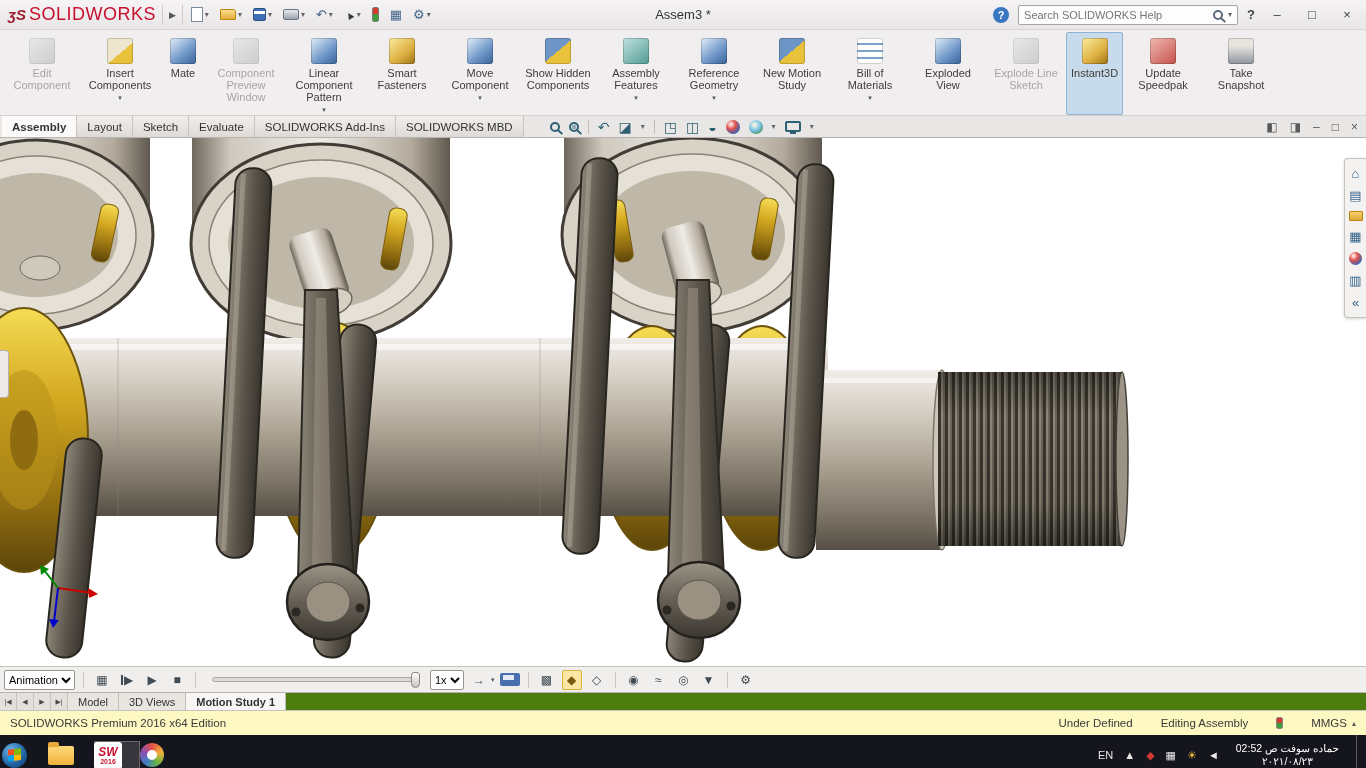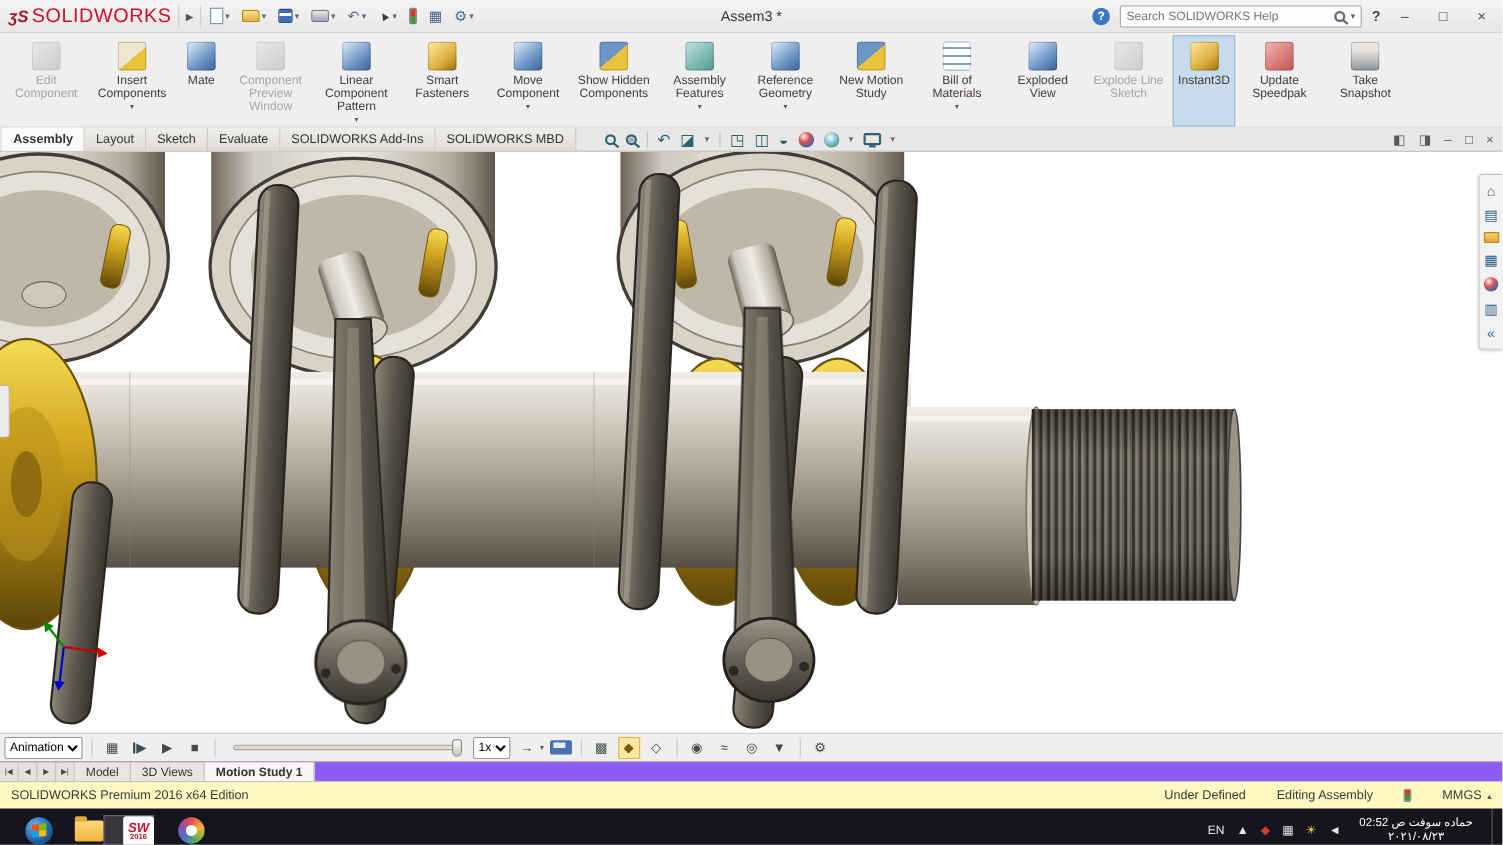--- a/index.html
+++ b/index.html
@@ -82,35 +82,35 @@
   .pfs::before{content:"";width:2px;height:10px;background:#3f4a52;margin-right:1px}
   .mslider{width:205px;height:5px;background:#dddad5;border:1px solid #aaa7a2;border-radius:3px;position:relative;margin:0 8px}
   .mthumb{position:absolute;right:-4px;top:-6px;width:9px;height:16px;background:linear-gradient(#fdfdfd,#c9c6c1);border:1px solid #8a8782;border-radius:4px 4px 6px 6px}
   .keyon{background:#fbe7a3;border:1px solid #dcb23f;color:#7a5a10}
   .savea{width:17px;height:13px;background:#4a6fae;border-radius:2px;position:relative}
   .savea::after{content:"";position:absolute;left:3px;top:2px;width:11px;height:5px;background:#fff;opacity:.85}
   .mb-sep{width:1px;height:16px;background:#c9c6c1;margin:0 3px}
   .mb-caret{font-size:7px;color:#555;margin-left:-3px}
 
   
-  .doctabs{height:18px;display:flex;align-items:stretch;background:#8b5cf6;border-top:1px solid #b7b4af;font-size:11px;flex:none}
+  .doctabs{height:18px;display:flex;align-items:stretch;background:#4d7c0f;border-top:1px solid #b7b4af;font-size:11px;flex:none}
   .dnav{width:17px;display:flex;align-items:center;justify-content:center;color:#4a4a4a;font-size:7px;border-right:1px solid #c5c2bd;background:#e4e1dd}
   .dtab{display:flex;align-items:center;padding:0 10px;border-right:1px solid #c0bdb8;background:#e9e6e2;color:#333}
   .dtab.active{background:#f7f6f4;font-weight:700}
 
   
   .statusbar{height:18px;display:flex;align-items:center;background:#fef9c3;border-top:1px solid #c6c3be;font-size:11.5px;color:#3a3a3a;padding:12px 10px;gap:28px;flex:none}
   .sb-left{margin-right:auto}
   .sb-pin{width:7px;height:12px;background:linear-gradient(#d23b32 50%,#3f9c3a 50%);border-radius:2px;border:1px solid #8a8782}
   .sb-units{display:flex;align-items:center;gap:5px}
   .sb-caret{font-size:8px;color:#555}
 
   
   .taskbar{height:40px;background:#15151d;display:flex;align-items:center;padding-left:2px;flex:none}
-  .tb-btn{width:46px;height:28px;display:flex;align-items:center;justify-content:flex-end}
+  .tb-btn{width:46px;height:28px;display:flex;align-items:center;justify-content:flex-start}
   .tb-btn.active{background:rgba(255,255,255,.14);box-shadow:inset 0 0 0 1px rgba(255,255,255,.25)}
   .orb{width:25px;height:25px;border-radius:50%;background:radial-gradient(circle at 35% 30%,#6db3e8,#1d5fa0 60%,#123c68);display:flex;align-items:center;justify-content:center}
   .wflag{width:13px;height:12px;transform:skewY(-6deg);background:linear-gradient(90deg,#f25022 50%,#7fba00 50%),linear-gradient(90deg,#00a4ef 50%,#ffb900 50%);background-size:100% 48%;background-position:0 0,0 100%;background-repeat:no-repeat}
   .folder-ico{width:26px;height:19px;background:linear-gradient(#ffd97a,#f0b23c);border-radius:2px;position:relative}
   .folder-ico::before{content:"";position:absolute;top:-4px;left:0;width:11px;height:5px;background:#e8a93a;border-radius:2px 2px 0 0}
   .sw-badge{width:28px;height:27px;background:#fff;border-radius:3px;display:flex;flex-direction:column;align-items:center;justify-content:center;line-height:1}
   .sw-badge b{color:#c8102e;font-style:italic;font-size:12px}
   .sw-badge i{color:#c8102e;font-style:normal;font-size:7px;font-weight:700}
   .palette-ico{width:24px;height:24px;border-radius:50%;background:conic-gradient(#e34f46,#f0b23c,#69b33f,#3f7fc4,#8a4fb0,#e34f46);position:relative}
   .palette-ico::after{content:"";position:absolute;inset:7px;border-radius:50%;background:#fff}

